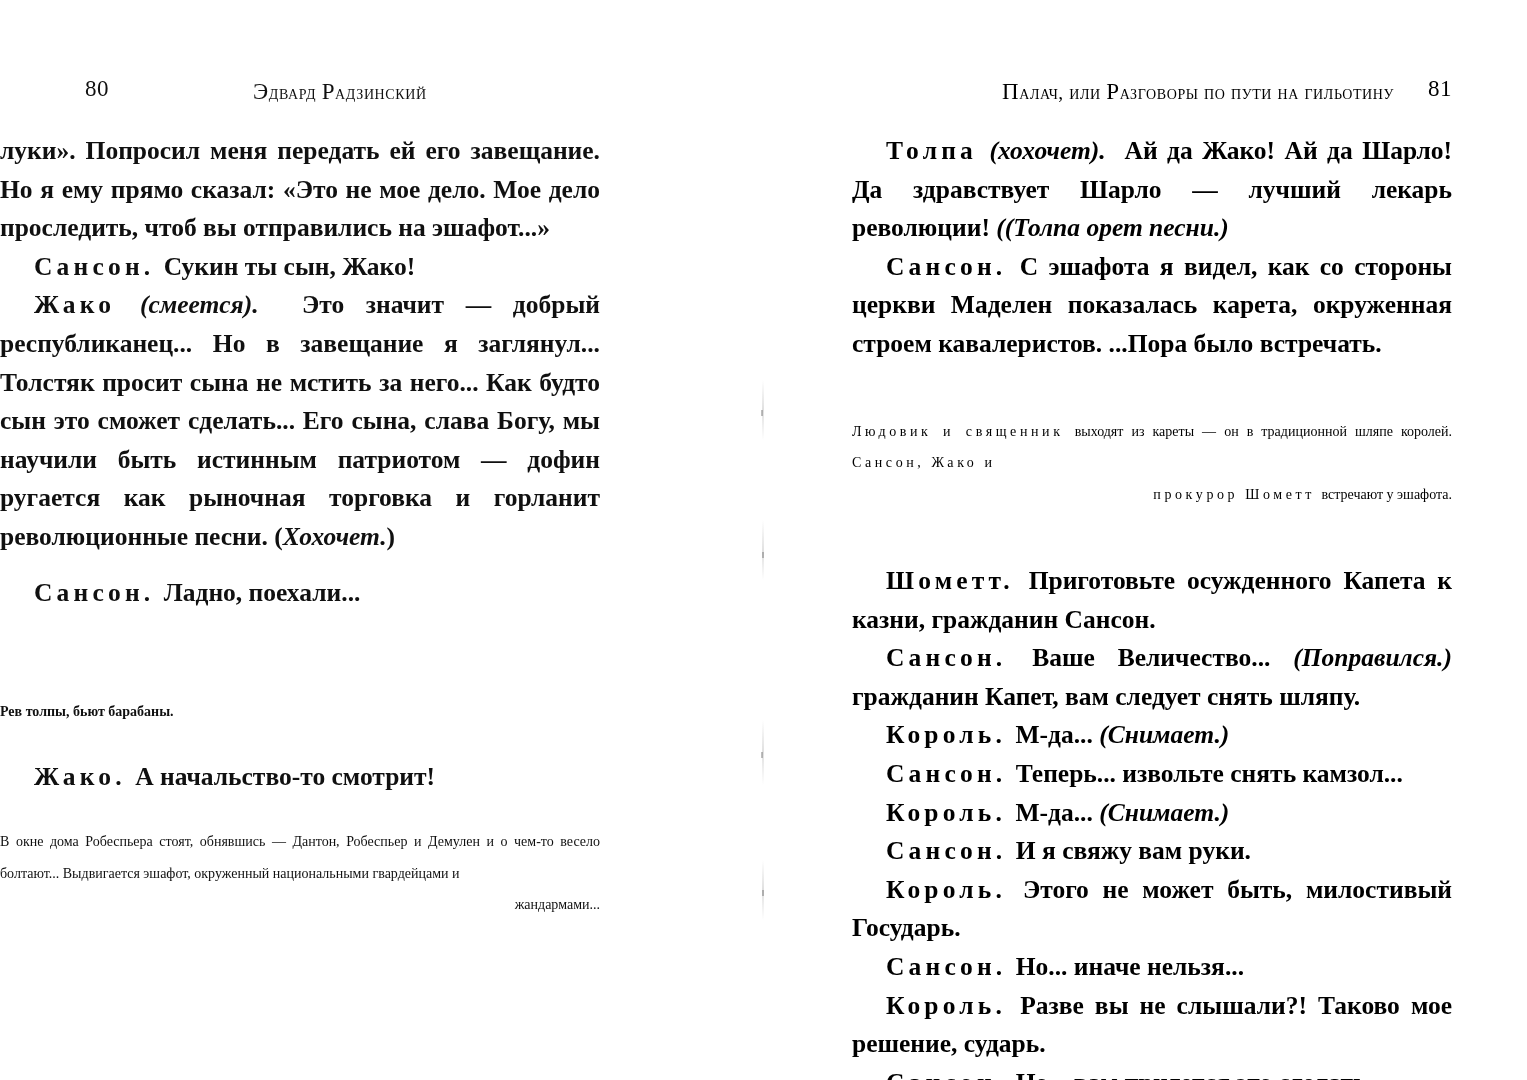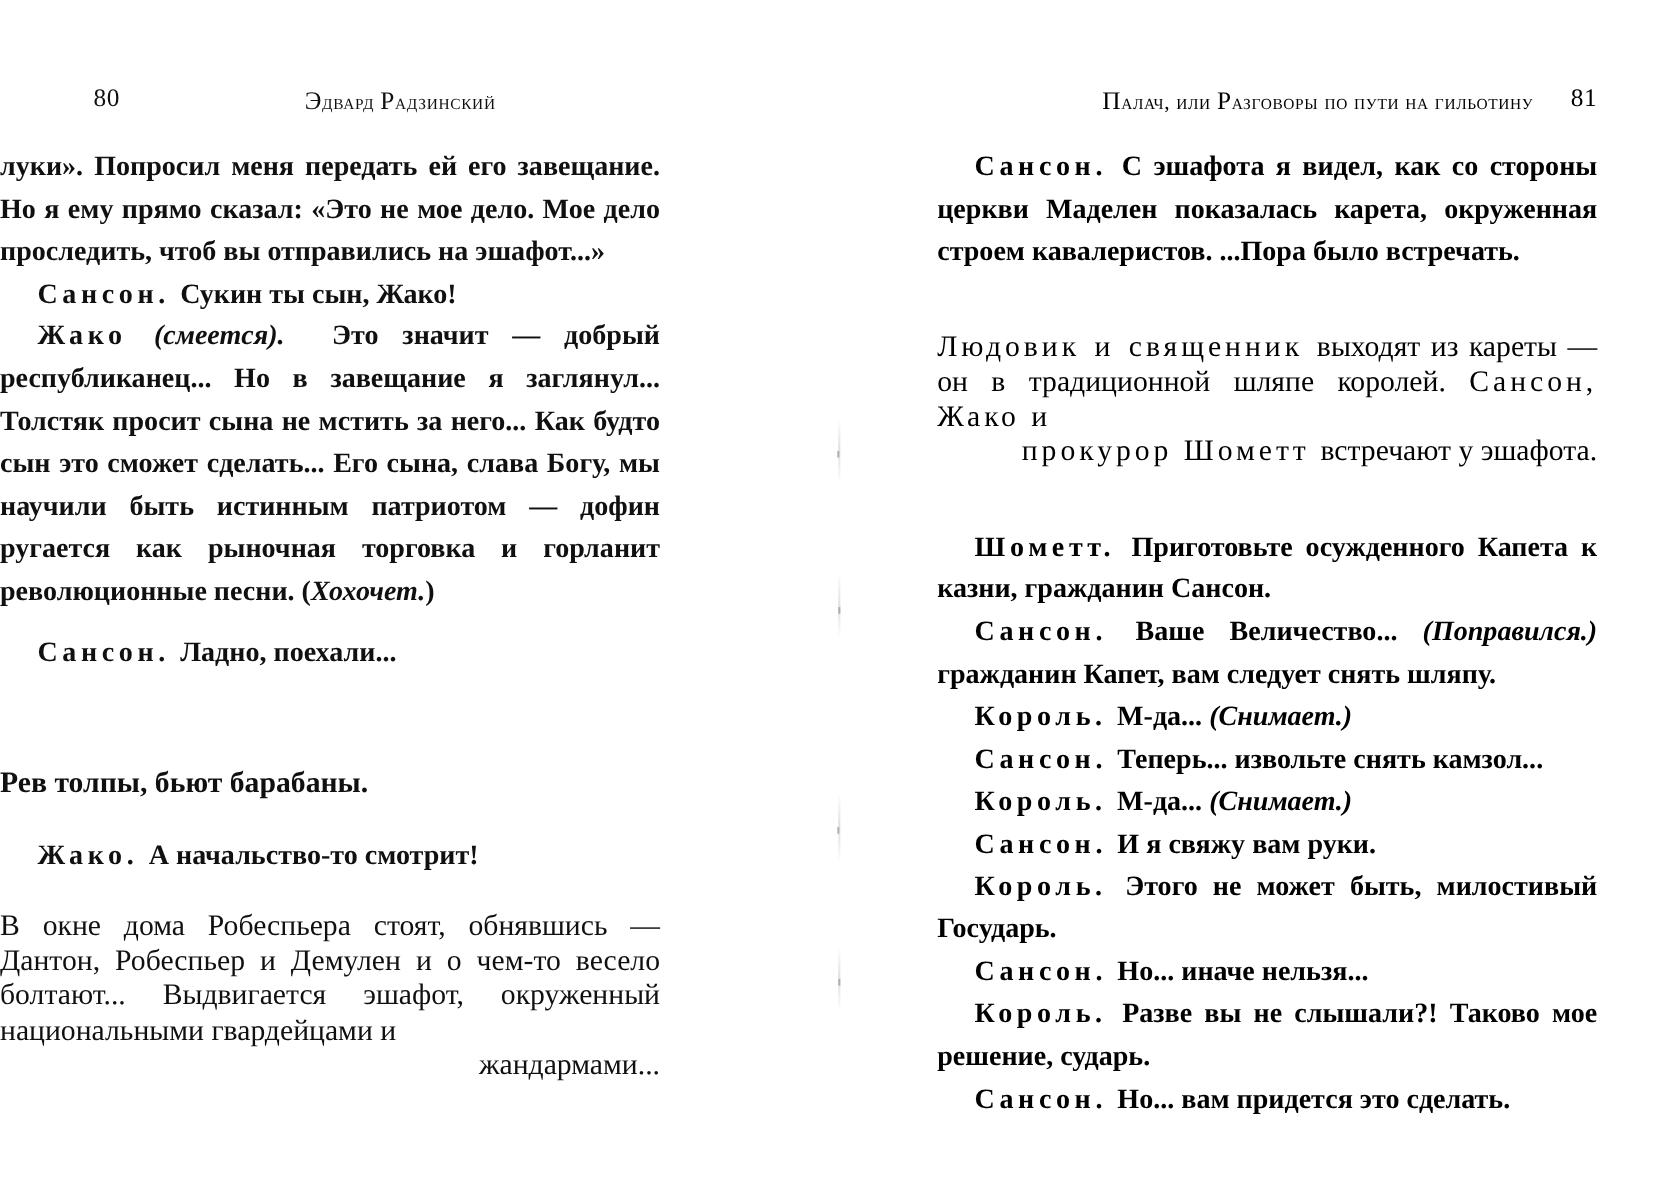--- a/index.html
+++ b/index.html
@@ -78,21 +78,21 @@
     top: 3px;
     font-size: 19.5px;
     letter-spacing: 0.6px;
     font-variant: small-caps;
     text-transform: lowercase;
   }
   .runtitle .cap {
     font-size: 23px;
     text-transform: uppercase;
   }
-  .runtitle-left  { left: 192px; }
+  .runtitle-left  { left: 168px; }
   .runtitle-right { right: 58px; }
 
   
   .body {
     position: absolute;
     left: 0;
     width: 600px;
     font-size: 25.5px;
     line-height: 38.6px;
     text-align: justify;
@@ -114,21 +114,21 @@
     letter-spacing: 4.2px;
     padding-right: 3px;
   }
 
   em, .it {
     font-style: italic;
   }
 
   
   .stage {
-    font-size: 27px;
+    font-size: 14px;
     line-height: 31.5px;
     text-align: justify;
   }
   .stage .lastc {
     display: block;
     text-align: right;
     font-family: Liberation Serif, serif;
   }
   .stage-center { text-align: left; }
   .stage .cue {
@@ -204,20 +204,21 @@
 
   <div class="leaf leaf-right">
 
     <div class="runhead">
       <span class="runtitle runtitle-right"><span class="cap">П</span><span>алач, или </span><span class="cap">Р</span><span>азговоры по пути на гильотину</span></span>
       <span class="folio folio-right">81</span>
     </div>
 
     <div class="body body-right">
 
+      <p class="ind"><span class="cue">Толпа</span> <em>(хохочет).</em>&nbsp; <span>Ай да Жако! Ай да Шарло! Да здравствует Шарло — лучший лекарь революции!</span> <em>(<span>(Толпа орет песни.)</span></em></p>
 
       <p class="ind"><span class="cue">Сансон.</span> <span>С эшафота я видел, как со стороны церкви Маделен показалась карета, окруженная строем кавалеристов. ...Пора было встречать.</span></p>
 
       <div class="gap-xl"></div>
 
       <div class="stage"><span class="cue">Людовик и священник</span> <span>выходят из кареты — он в традиционной шляпе королей.</span> <span class="cue">Сансон, Жако и</span>
          <span class="lastc"><span class="cue">прокурор Шометт</span> <span>встречают у эшафота.</span></span>
       </div>
 
       <div class="gap-xl"></div>

